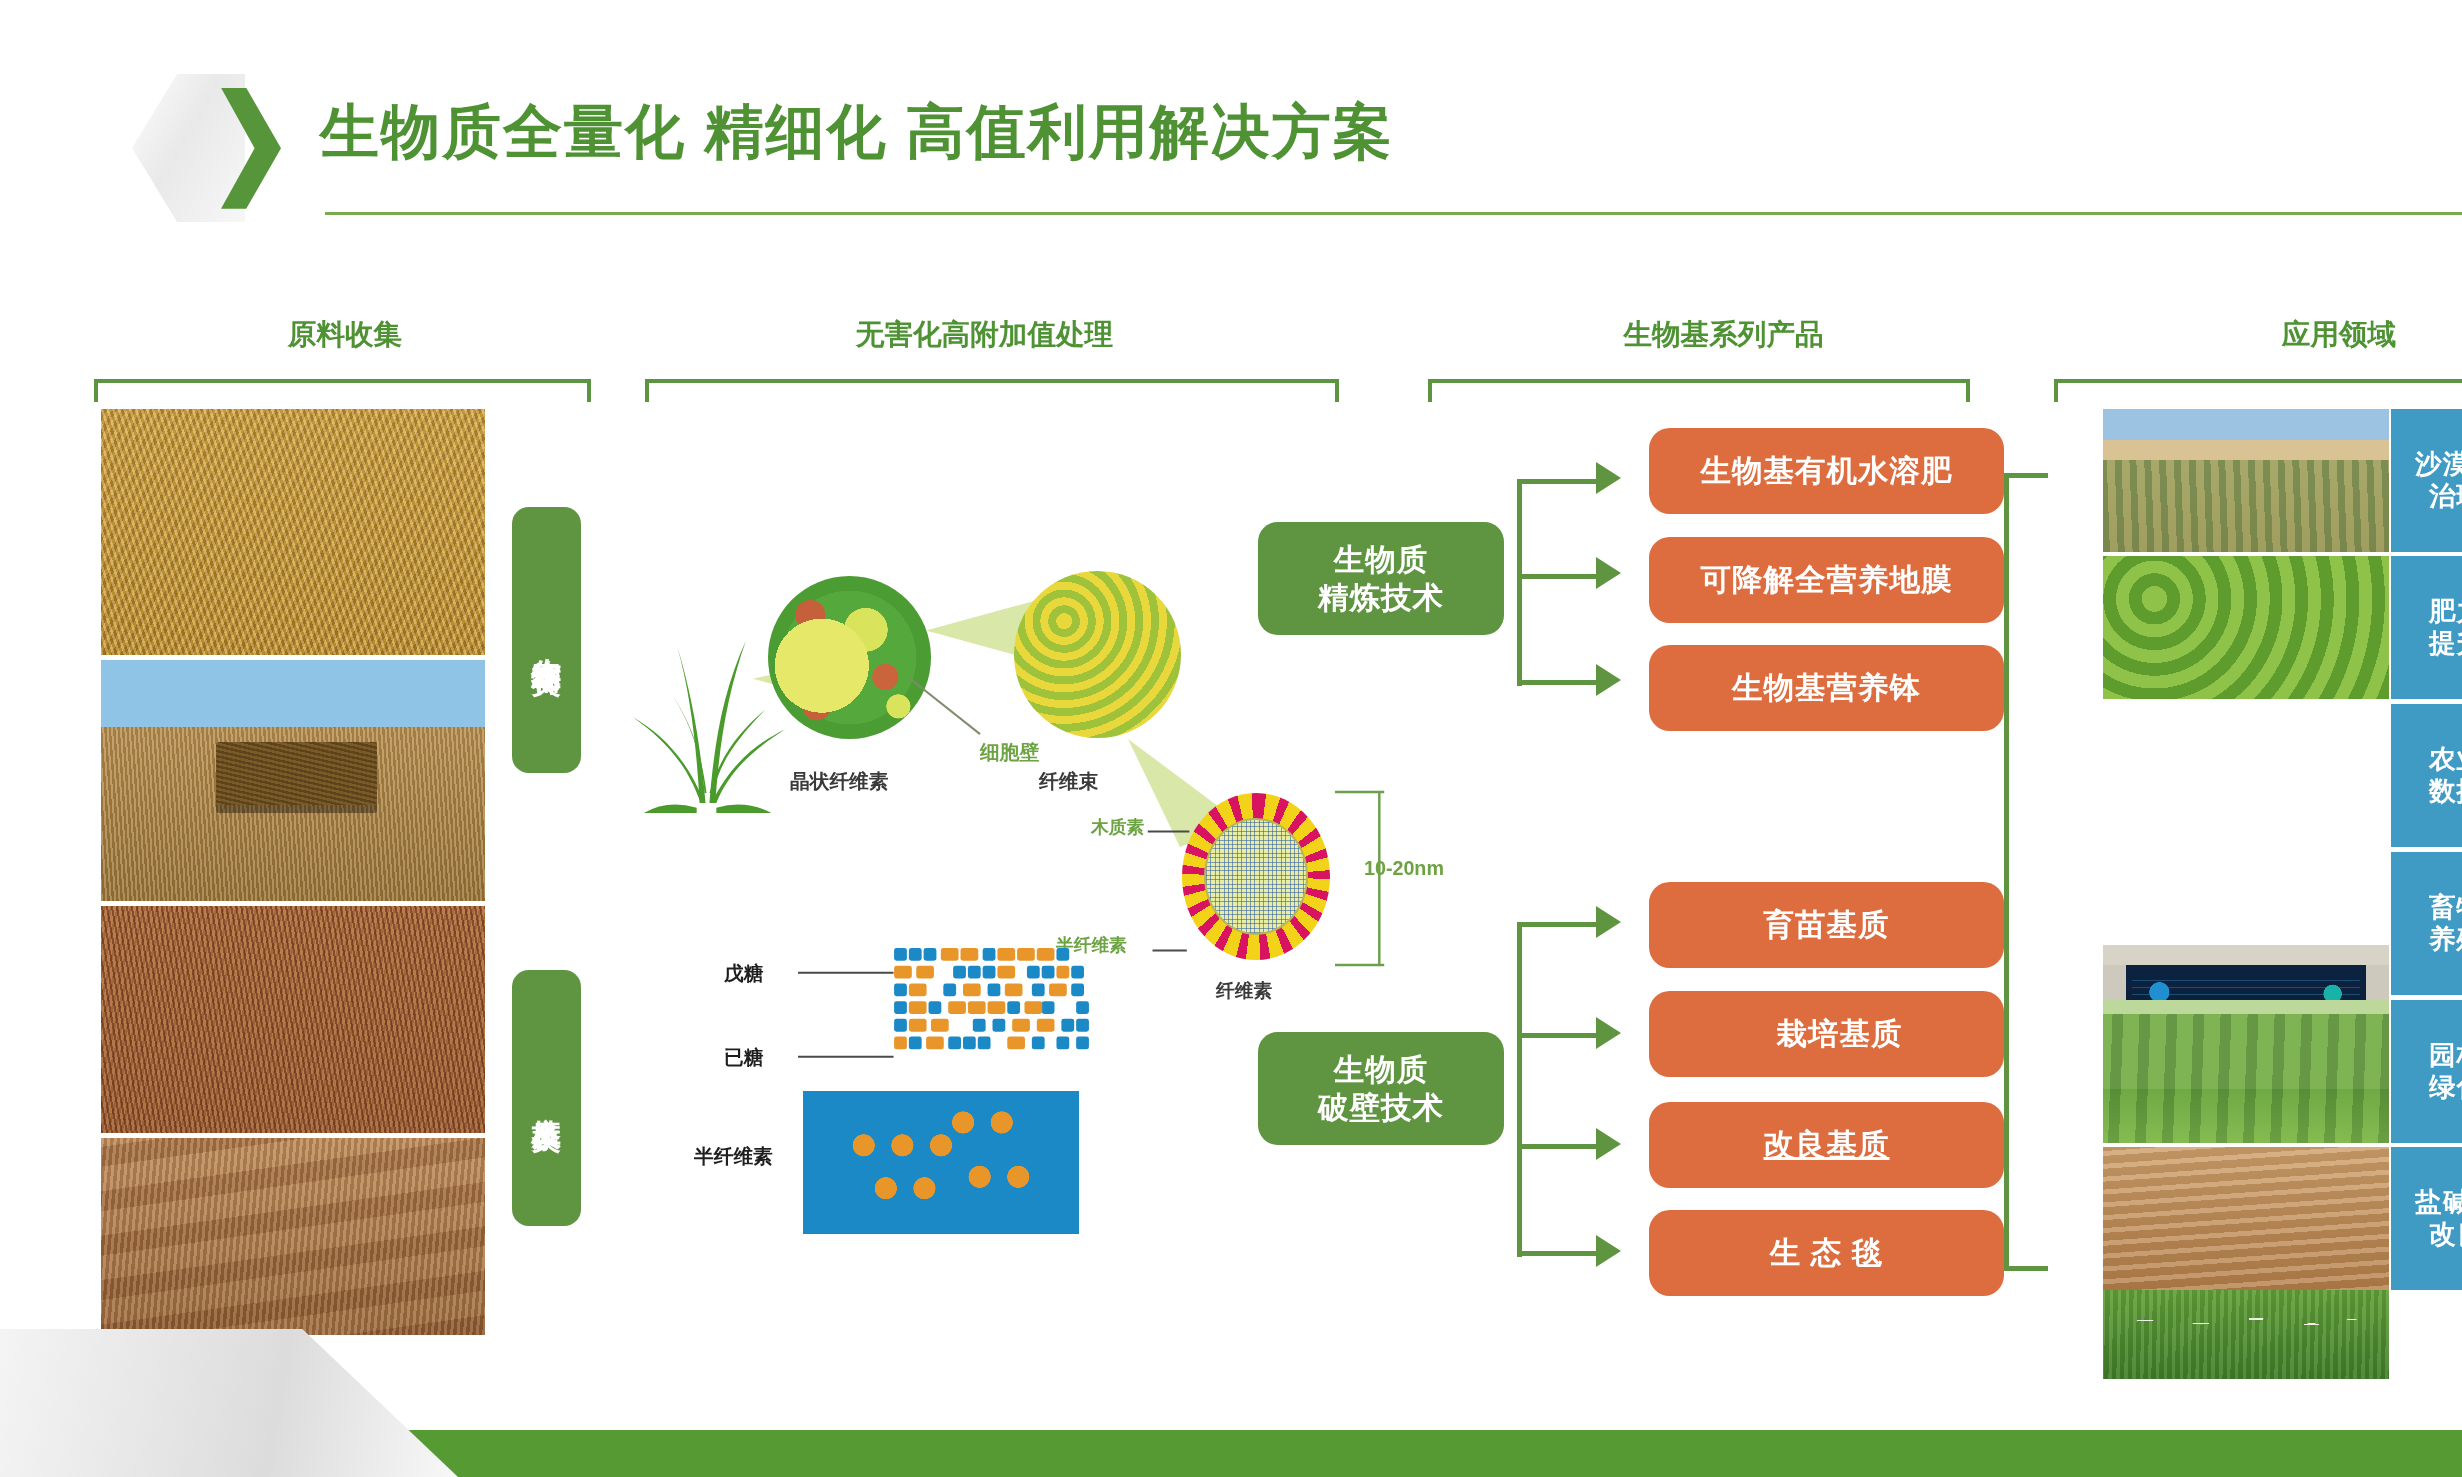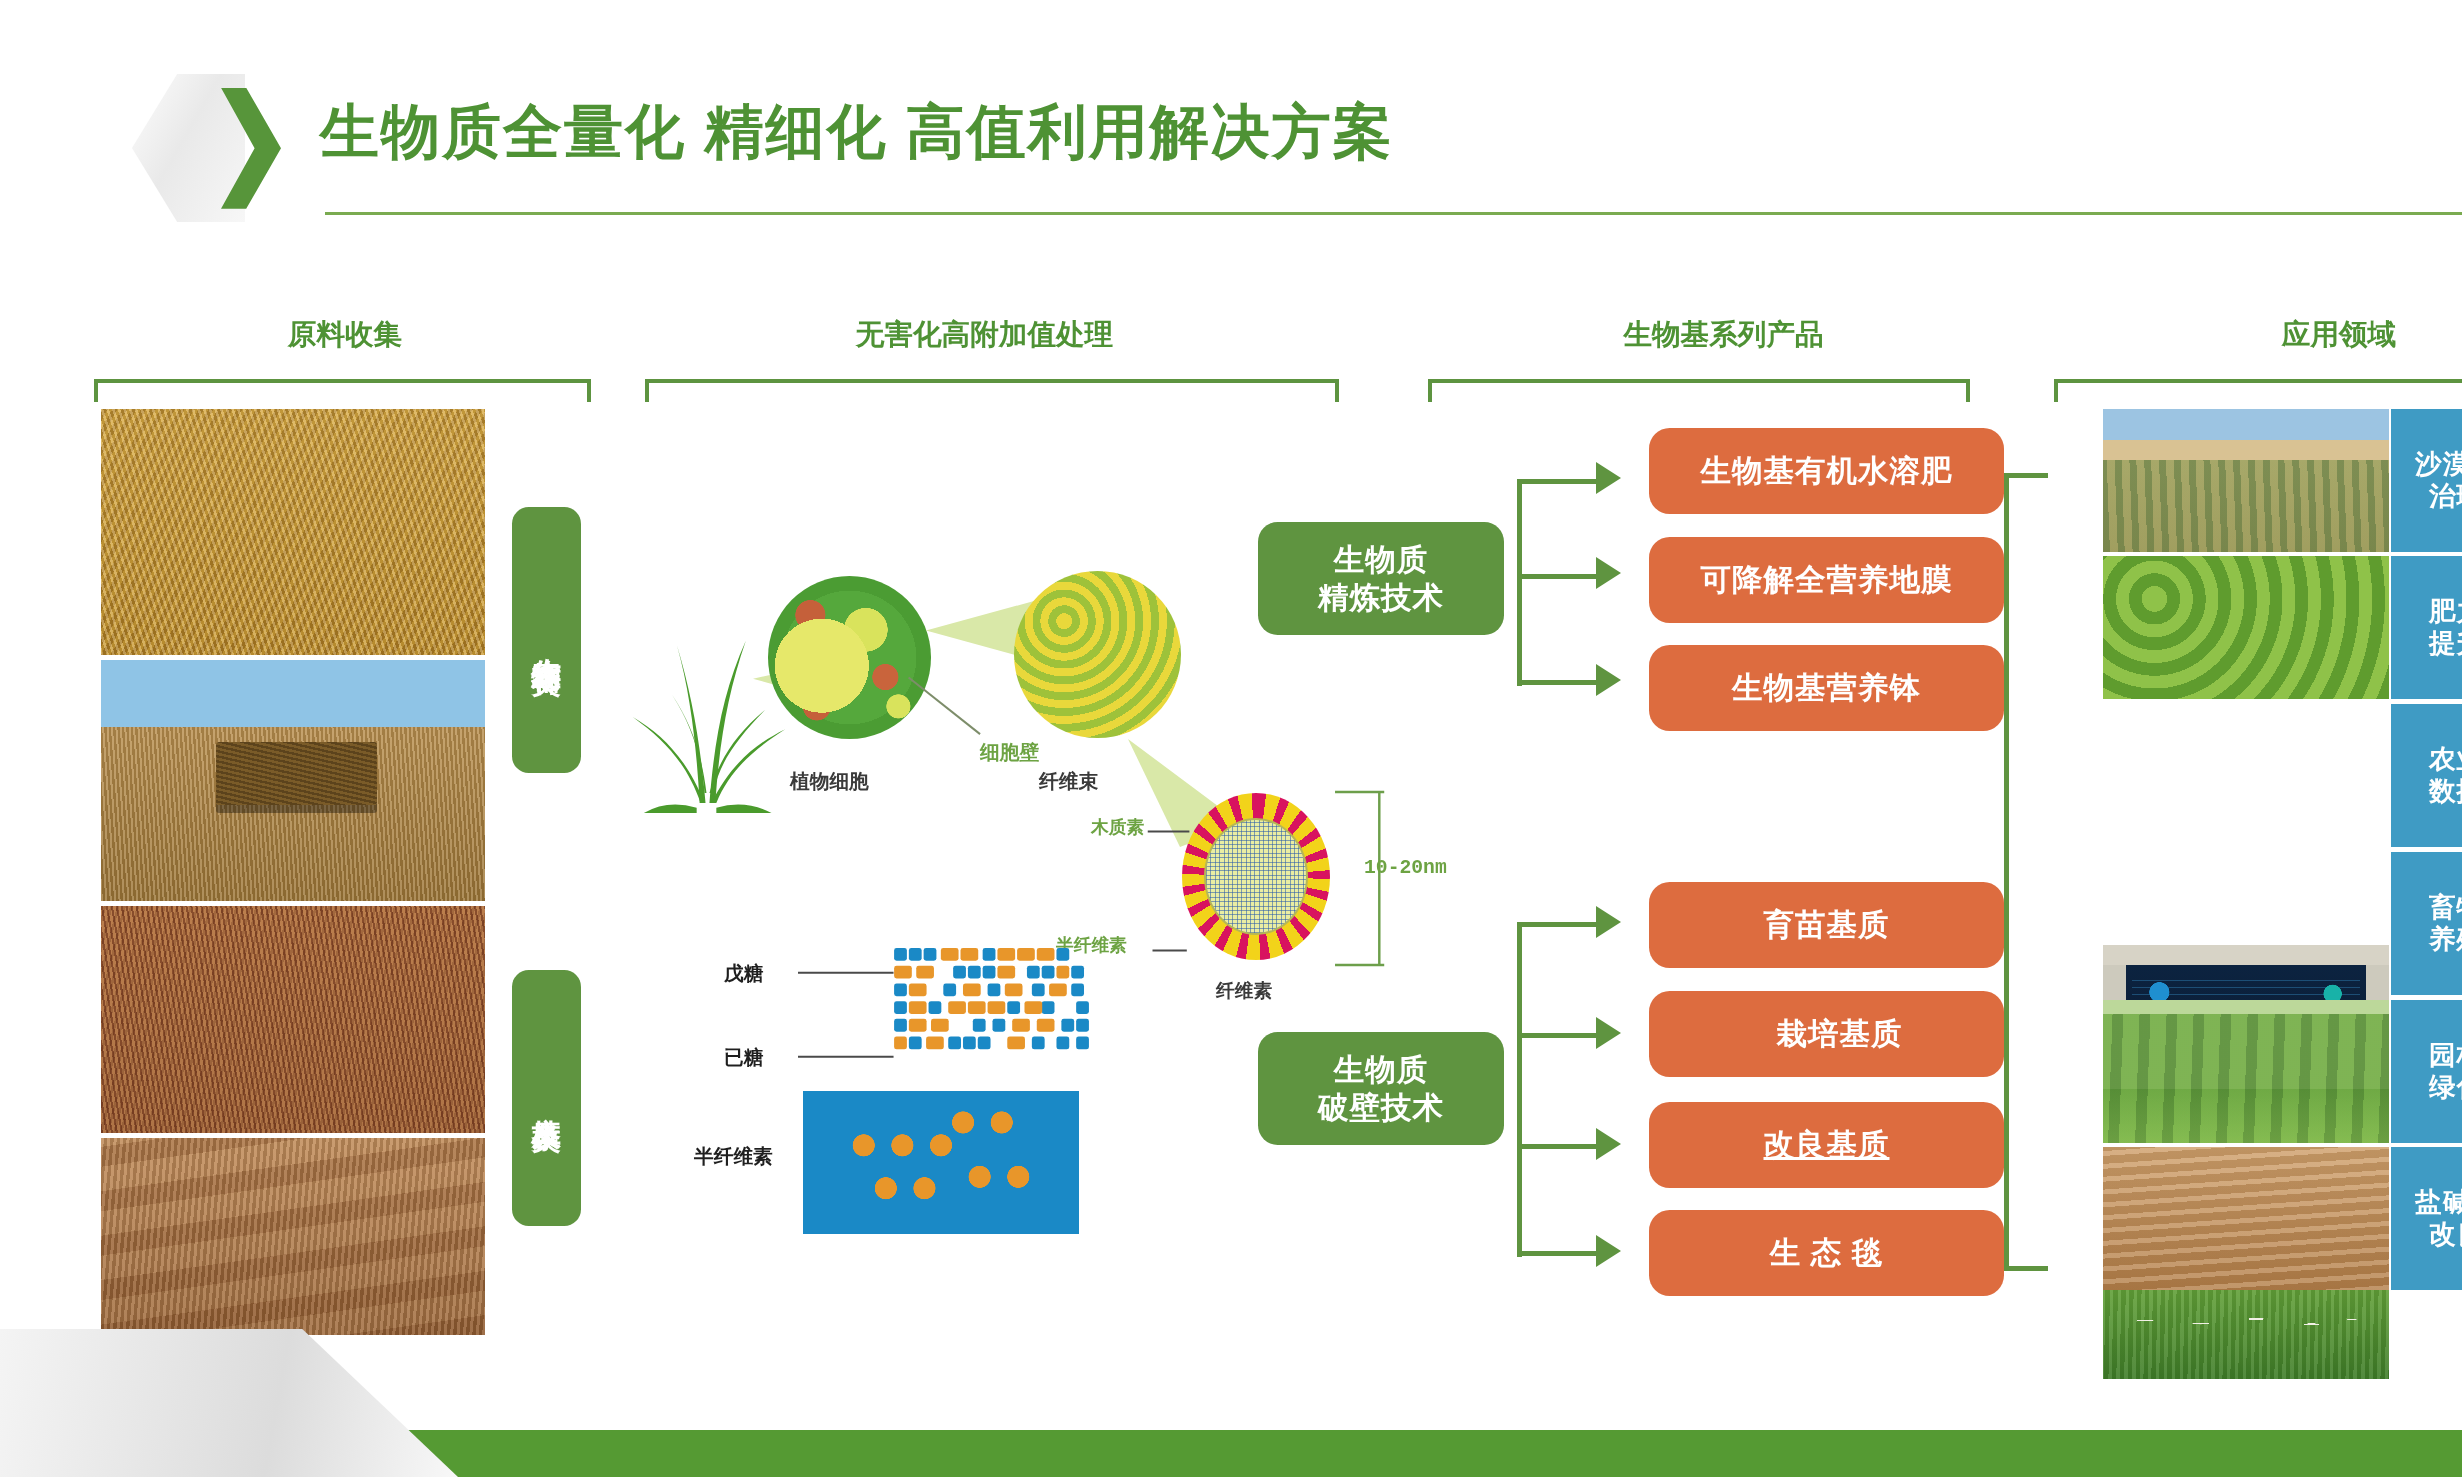--- a/index.html
+++ b/index.html
@@ -213,21 +213,21 @@
     width:70%; height:70%; border-radius:50%;
     background:
       repeating-linear-gradient(0deg, rgba(40,90,170,.55) 0 1px, transparent 1px 4.4px),
       repeating-linear-gradient(90deg, rgba(40,90,170,.55) 0 1px, transparent 1px 4.4px),
       #e9eda2;
     border:2px solid #b6b755;
   }
   .beam {
     position:absolute; background:#d9e8a8;
   }
-  .ill-label { position:absolute; font-size:19.7px; font-weight:600; color:#3a3a3a; white-space:nowrap;font-family:Liberation Mono, monospace; }
+  .ill-label { position:absolute; font-size:19.7px; font-weight:600; color:#3a3a3a; white-space:nowrap; }
   .ill-label.green { color:#6da343; }
   .leader { position:absolute; background:#7d8d6a; }
   .sugar-label { position:absolute; font-size:19.7px; font-weight:700; color:#1f1f1f; white-space:nowrap; }
   .cryst-box {
     position:absolute; background:#1a89c6;
     background-image:
       radial-gradient(circle at 22% 38%, #e8962a 0 10.8px, transparent 11.3px),
       radial-gradient(circle at 36% 38%, #e8962a 0 10.8px, transparent 11.3px),
       radial-gradient(circle at 50% 38%, #e8962a 0 10.8px, transparent 11.3px),
       radial-gradient(circle at 64% 60%, #e8962a 0 10.8px, transparent 11.3px),
@@ -292,21 +292,21 @@
       <path d="M180 500 C170 420 150 360 110 300 C152 366 170 428 176 500 Z"></path>
       <path d="M186 500 C206 430 240 380 300 330 C244 388 206 436 194 500 Z"></path>
       <path d="M160 530 q-60 -18 -110 12 q70 -4 110 10 Z"></path>
       <path d="M200 530 q60 -18 115 12 q-72 -4 -115 10 Z"></path>
     </g>
   </svg>
 
   <div class="beam" style="left:753px; top:655px; width:108px; height:54px; clip-path:polygon(0% 44%,100% 0%,100% 100%);"></div>
 
   <div class="cell-circle" style="left:768px; top:576px; width:163px; height:163px;"></div>
-  <div class="ill-label" style="left:790px; top:768px;">植物细胞</div>
+  <div class="ill-label" style="left:790px; top:768px;">晶状纤维素</div>
 
   <svg class="leader" style="left:906px; top:675px; width:89px; height:69px; background:none;" viewBox="0 0 180 140">
     <line x1="5" y1="5" x2="150" y2="120" stroke="#7d8d6a" stroke-width="4"></line>
   </svg>
   <div class="ill-label green" style="left:980px; top:739px;">细胞壁</div>
 
   <div class="beam" style="left:926px; top:601px; width:108px; height:59px; clip-path:polygon(0% 50%,100% 0%,100% 100%);"></div>
 
   <div class="fiber-circle" style="left:1014px; top:571px; width:167px; height:167px;"></div>
   <div class="ill-label" style="left:1039px; top:768px;">纤维束</div>

